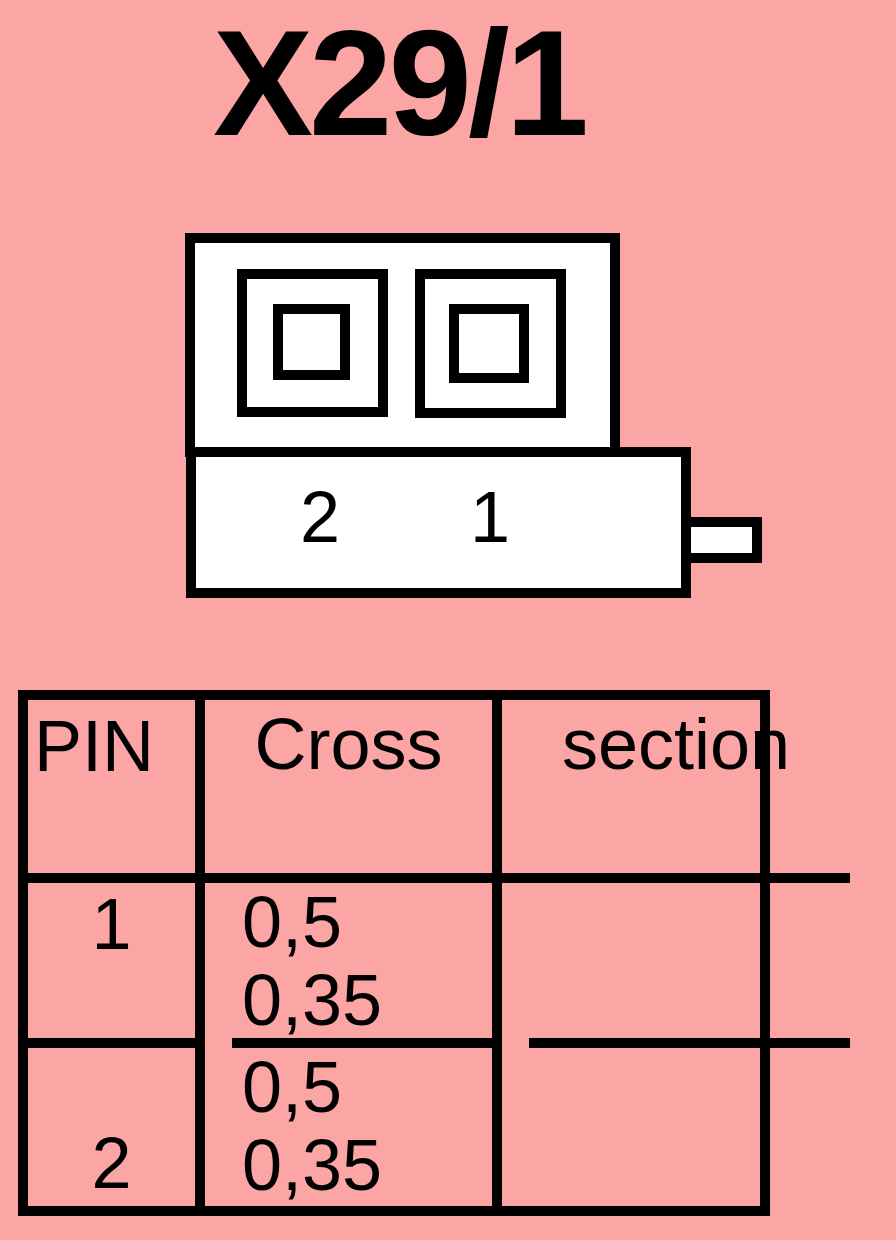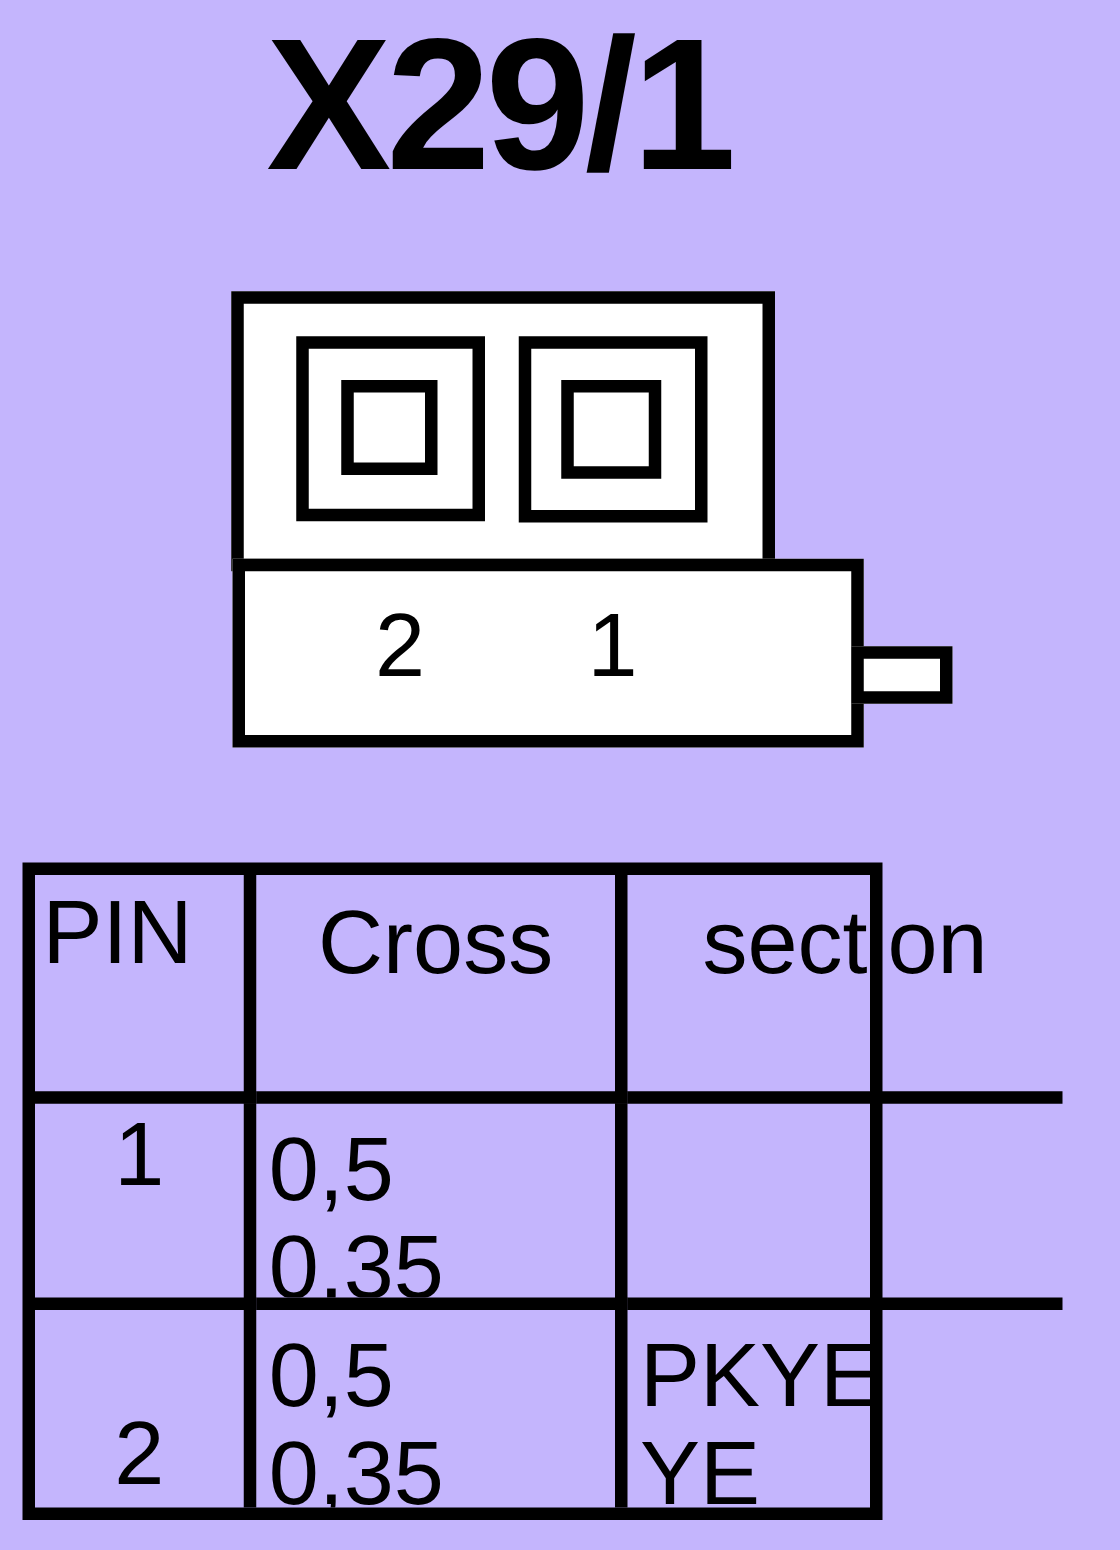--- a/index.html
+++ b/index.html
@@ -1,19 +1,19 @@
 <!DOCTYPE html>
 <html><head>
 <meta charset="utf-8">
 <style>
   html,body { margin:0; padding:0; background:#ffffff; }
   .page {
     position:relative;
     width:896px; height:1240px;
-    background:#c4b5fd;
+    background:#fca5a5;
     color:#000000;
     font-family:"Liberation Sans", sans-serif;
     overflow:hidden;
   }
   
   .title {
     position:absolute;
     left:0; top:8px; width:798px;
     text-align:center;
     font-size:150px;
@@ -42,40 +42,40 @@
     font-size:72px;
     line-height:72px;
     text-align:center;
   }
   .pin-2 { left:285px; top:481px; }
   .pin-1 { left:455px; top:481px; }
   
   .pin-table {
     position:absolute;
     left:18px; top:690px;
-    width:688px; height:526px;
+    width:752px; height:526px;
     box-sizing:border-box;
     border:10px solid #000000;
     display:grid;
     grid-template-columns:177px 297px 348px;
     grid-template-rows:183px 165px 158px;
   }
   .cell {
     box-sizing:border-box;
     font-size:72px;
     line-height:78px;
     overflow:hidden;
   }
   .b-r { border-right:10px solid #000000; }
   .b-b { border-bottom:10px solid #000000; }
   .hdr { line-height:84px; }
   .hdr-pin { text-align:left; padding:4px 0 0 6px; }
-  .hdr-center { text-align:center; padding-top:12px; }
+  .hdr-center { text-align:center; padding-top:2px; }
   .cell-center-top { text-align:center; padding-top:2px; }
-  .cell-left { text-align:left; padding:14px 0 0 10px; }
+  .cell-left { text-align:left; padding:0 0 0 10px;margin-left:27px; }
   .cell-center-bottom {
     display:flex;
     align-items:flex-end;
     justify-content:center;
     padding-bottom:4px;
   }
   .line { display:block; }
 </style>
 </head>
 <body>
@@ -118,19 +118,15 @@
     <div class="cell cell-left b-b">
     </div>
 
     <div class="cell cell-center-bottom b-r">
       <span class="line">2</span>
     </div>
     <div class="cell cell-left b-r">
       <span class="line">0,5</span>
       <span class="line">0,35</span>
     </div>
-    <div class="cell cell-left">
-      <span class="line">PKYE</span>
-      <span class="line">YE</span>
-    </div>
 
   </div>
 </div>
 
 </body></html>

